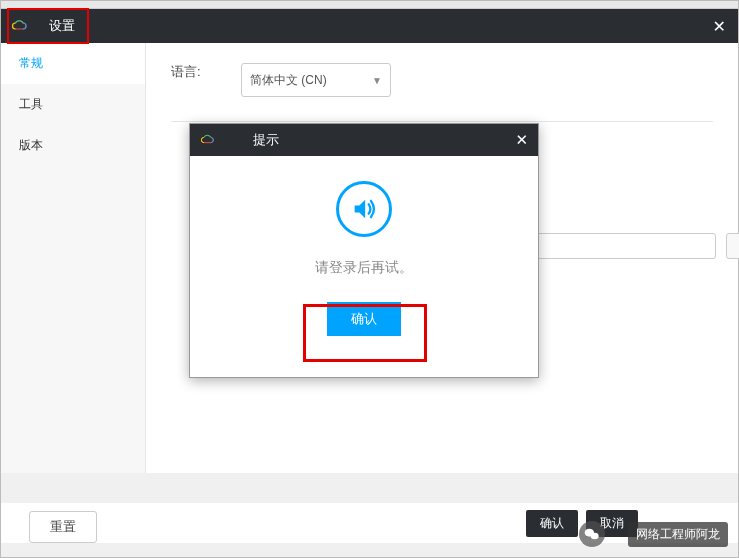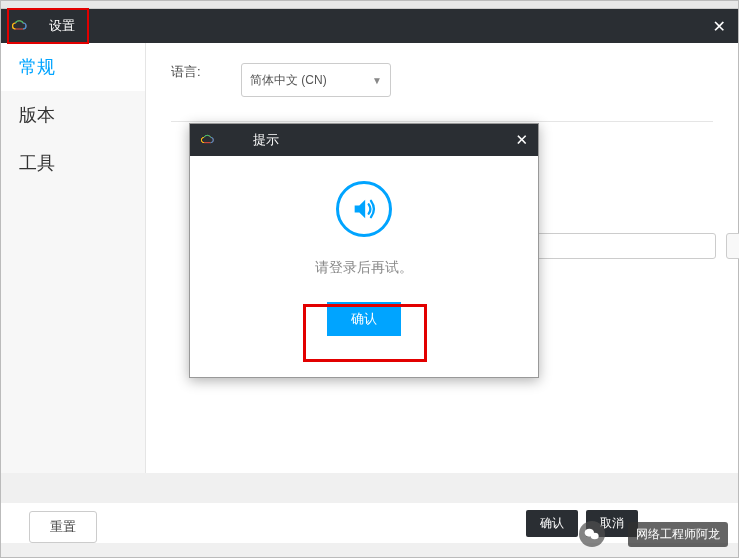--- a/index.html
+++ b/index.html
@@ -11,21 +11,21 @@
     
     .title-bar { height: 34px; background: #2a2e33; display: flex; align-items: center; padding: 0 10px; position: relative; }
     .title-bar .cloud-icon { width: 18px; height: 14px; margin-right: 8px; }
     .title-bar .title-text { color: #fff; font-size: 13px; margin-left: 12px; }
     .title-bar .close-btn { position: absolute; right: 12px; color: #fff; font-size: 16px; cursor: pointer; }
     .title-highlight { position: absolute; top: 7px; left: 6px; width: 82px; height: 36px; border: 2px solid #e20000; pointer-events: none; z-index: 5; }
     
     .main-area { display: flex; height: 430px; background: #fff; }
     
     .sidebar { width: 145px; background: #f7f7f7; border-right: 1px solid #e5e5e5; }
-    .sidebar-item { padding: 12px 18px; font-size: 18px; color: #333; cursor: pointer; }
+    .sidebar-item { padding: 12px 18px; font-size: 12px; color: #333; cursor: pointer; }
     .sidebar-item.active { background: #fff; color: #00a4ff; }
     
     .content { flex: 1; padding: 20px 25px; position: relative; }
     
     .form-row { display: flex; align-items: flex-start; margin-bottom: 24px; }
     .form-label { width: 70px; font-size: 13px; color: #444; }
     .select-box { width: 150px; height: 26px; border: 1px solid #ccc; border-radius: 3px; display: flex; align-items: center; justify-content: space-between; padding: 16px 8px; font-size: 12px; color: #555; background: #fff; cursor: pointer; }
     .select-arrow { font-size: 10px; color: #888; }
     
     .content-divider { height: 1px; background: #e5e5e5; margin-bottom: 20px; }
@@ -72,22 +72,22 @@
       <path d="M16 4 Q20 4 20 8 Q20 12 16 12" fill="none" stroke="#3498db" stroke-width="1.5"></path>
       <path d="M6 4 Q7 1 11 1 Q15 1 16 4" fill="none" stroke="#2ecc71" stroke-width="1.5"></path>
     </svg>
     <span class="title-text">设置</span>
     <span class="close-btn">✕</span>
   </div>
 
   <div class="main-area">
     <div class="sidebar">
       <div class="sidebar-item active">常规</div>
+      <div class="sidebar-item">工具</div>
       <div class="sidebar-item">版本</div>
-      <div class="sidebar-item">工具</div>
     </div>
 
     <div class="content">
       <div class="form-row">
         <div class="form-label">语言:</div>
         <div class="select-box">
           <span>简体中文 (CN)</span>
           <span class="select-arrow">▼</span>
         </div>
       </div>

